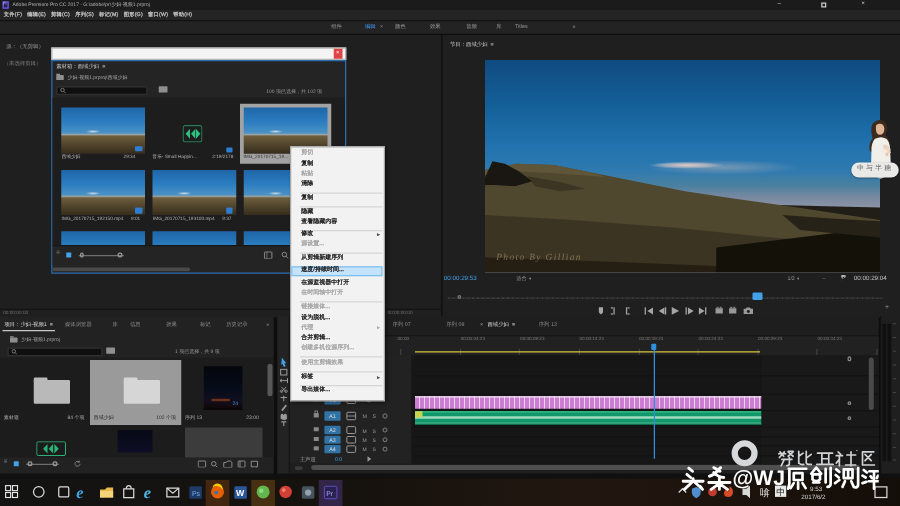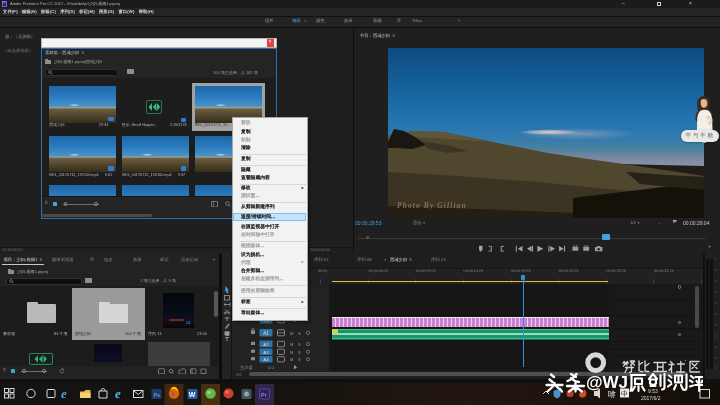--- a/index.html
+++ b/index.html
@@ -53,21 +53,21 @@
   <polygon points="195,119 235,116 272,117 316,118 316,134 195,132" fill="#211e17"></polygon>
   <polygon points="0,88 25,83 55,84 90,91 125,98 160,105 200,111 250,118 316,128 316,170 0,170" fill="#50472f"></polygon>
   <polygon points="0,88 25,83 55,84 90,91 96,93.5 55,90.5 22,89 0,92" fill="#5f5539"></polygon>
   <polygon points="0,124 70,128 150,134 230,142 316,149 316,170 0,170" fill="#3c3423"></polygon>
   <polygon points="0,158 90,161 190,165 316,167 316,170 0,170" fill="#251f13"></polygon>
   <polygon points="185,150 316,134 316,170 185,170" fill="#141109"></polygon>
   <polygon points="238,124 280,127 316,129 316,142 252,136" fill="#272217"></polygon>
   <polygon points="0,94 6,81 16,83 27,89 38,97 24,101 8,100 0,100" fill="#1a1712"></polygon>
   <polygon points="34,93 60,97.5 80,103 60,105 40,101" fill="#3d3524"></polygon>
 </svg>
-<span class="t" style="position:absolute;left:9px;top:153.5px;font-size:7.5px;letter-spacing:1.1px;color:rgba(150,128,98,0.8);font-family:'Liberation Serif',serif;font-style:italic;font-weight:bold;">Photo By Gillian</span>
+<span class="t" style="position:absolute;left:9px;top:153.5px;font-size:7.5px;letter-spacing:1.1px;color:rgba(150,128,98,0.8);font-family:'Liberation Serif',serif;font-style:italic;">Photo By Gillian</span>
 </div>
 
 <div class="t" style="left:355px;top:220.5px;font-size:5px;color:#41a2e8;">00:00:29:53</div>
 <div class="t" style="left:413px;top:220.5px;font-size:4.2px;color:#969696;">适合&nbsp;<span style="font-size:3px;">▼</span></div>
 <div class="t" style="left:630px;top:220.5px;font-size:4.2px;color:#969696;">1/2&nbsp;<span style="font-size:3px;">▼</span></div>
 <div class="t" style="left:658px;top:220.5px;font-size:4.2px;color:#969696;">–</div>
 <svg style="left:671px;top:220px;" width="7" height="7" viewBox="0 0 7 7">
       <path d="M1,6 l3,-3 a1.8,1.8 0 1 1 1.5,-1.5 l-0.8,0.8 -1,-1 -0.7,0.7 1,1 -1.5,1.5 z" fill="#b0b0b0"></path>
     </svg>
 <div class="t" style="left:683px;top:220.5px;font-size:5px;color:#c8c8c8;">00:00:29:04</div>

